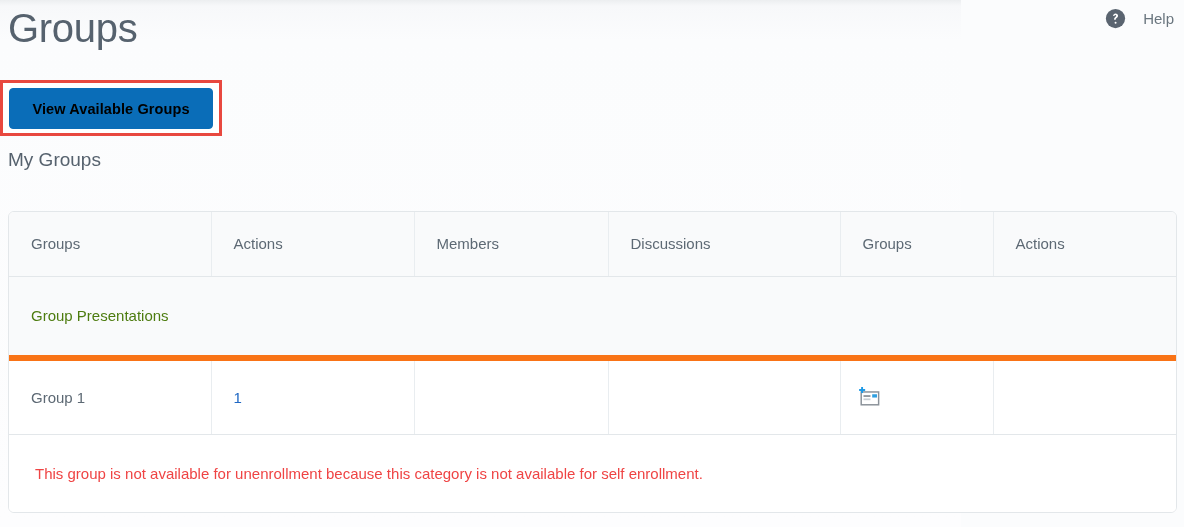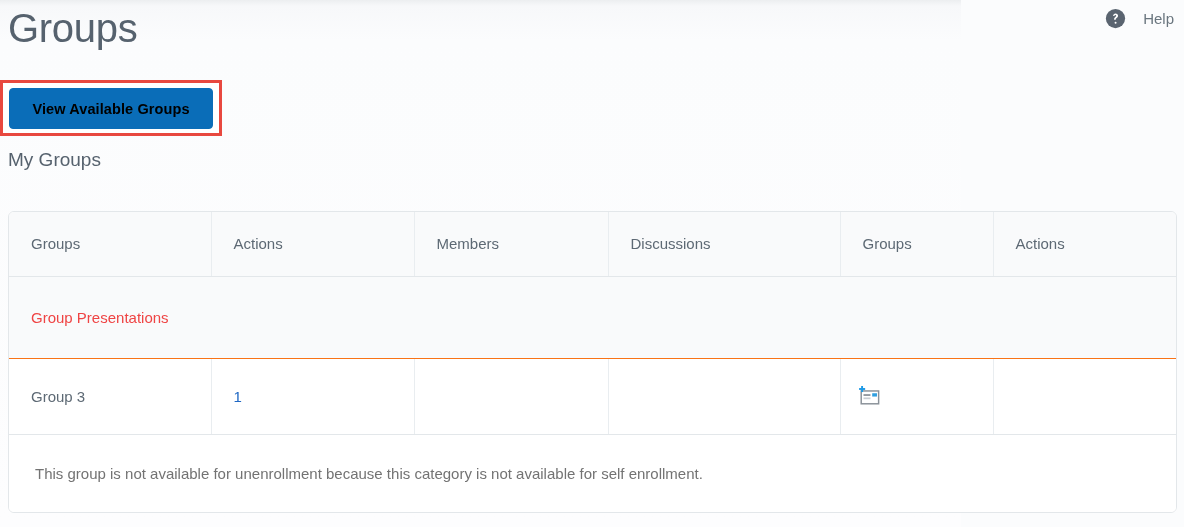--- a/index.html
+++ b/index.html
@@ -116,38 +116,38 @@
     border-bottom: 1px solid #e3e7ea;
     border-right: 1px solid #e9edf0;
     color: #5d6974;
     font-size: 15px;
   }
   thead th:last-child { border-right: none; }
 
   tr.category-row { height: 82px; }
   tr.category-row td {
     background: #f9fafb;
-    border-bottom: 1px solid #f97316;
-    font-size: 15px;
-    color: #ef4444;
+    border-bottom: 6px solid #f97316;
+    font-size: 15px;
+    color: #4d7c0f;
   }
 
   tr.group-row { height: 76px; }
   tr.group-row td {
     background: #ffffff;
     border-bottom: 1px solid #e3e7ea;
     border-right: 1px solid #e9edf0;
   }
   tr.group-row td:last-child { border-right: none; }
 
   tr.notice-row { height: 78px; }
   tr.notice-row td {
     background: #ffffff;
     font-size: 15px;
-    color: #737373;
+    color: #ef4444;
     padding-left: 26px;
   }
 
   .member-link {
     color: #2068c4;
     text-decoration: none;
     font-size: 15px;
     cursor: pointer;
   }
 
@@ -200,21 +200,21 @@
           <th>Groups</th>
           <th>Actions</th>
         </tr>
       </thead>
       <tbody>
         <tr class="category-row">
           <td colspan="6">Group Presentations</td>
         </tr>
 
         <tr class="group-row">
-          <td>Group 3</td>
+          <td>Group 1</td>
           <td>
             <a class="member-link">1</a>
           </td>
           <td></td>
           <td></td>
           <td class="email-cell">
             <svg class="email-icon" viewBox="0 0 26 24">
               <rect x="4.5" y="6.5" width="19" height="14" fill="#ffffff" stroke="#8a9199" stroke-width="1.6"></rect>
               <rect x="16.5" y="9" width="5.2" height="3.6" fill="#2f9fe0"></rect>
               <rect x="7" y="10" width="7.6" height="1.9" fill="#8a9199"></rect>

